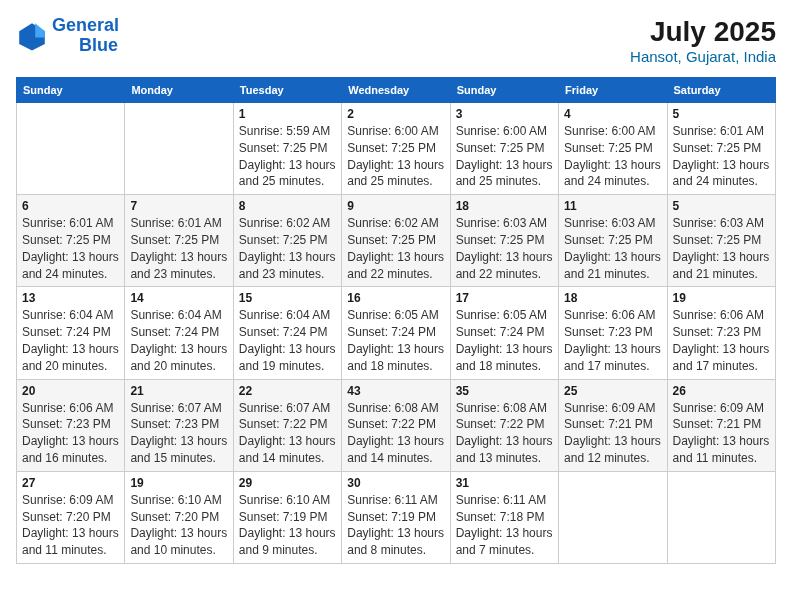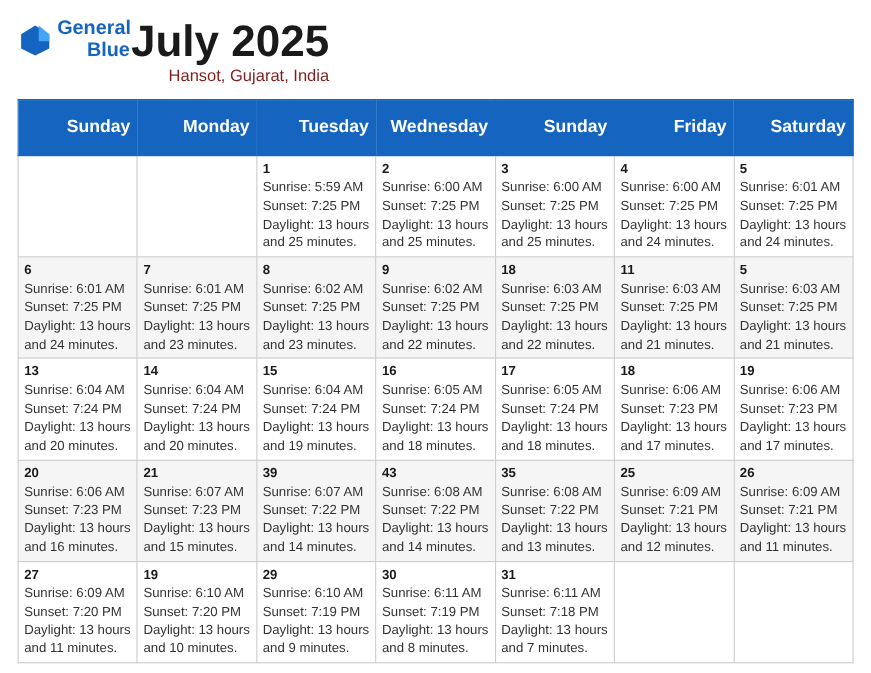--- a/index.html
+++ b/index.html
@@ -5,21 +5,21 @@
     * { box-sizing: border-box; margin: 0; padding: 0; }
     body {
       font-family: Arial, sans-serif;
       background: #fff;
       width: 792px;
       min-height: 612px;
       padding: 16px;
     }
     .header {
       display: flex;
-      justify-content: flex-start;
+      justify-content: space-between;
       align-items: flex-start;
       margin-bottom: 12px;
     }
     .logo {
       display: flex;
       align-items: center;
       gap: 4px;
     }
     .logo-text {
       font-size: 18px;
@@ -31,39 +31,39 @@
       color: #1565c0;
     }
     .logo-icon {
       width: 32px;
       height: 32px;
     }
     .title-block {
       text-align: right;
     }
     .month-year {
-      font-size: 40px;
+      font-size: 28px;
       font-weight: bold;
       color: #1a1a1a;
     }
     .location {
       font-size: 15px;
-      color: #7f1d1d;
+      color: #0369a1;
     }
     table {
       width: 100%;
       border-collapse: collapse;
       font-size: 11px;
     }
     thead tr th {
       background-color: #1565c0;
       color: #fff;
-      text-align: right;
-      padding: 16px 6px;
-      font-size: 16px;
+      text-align: left;
+      padding: 6px 6px;
+      font-size: 11px;
       font-weight: bold;
       border: 1px solid #1565c0;
     }
     tbody tr td {
       border: 1px solid #ccc;
       vertical-align: top;
       padding: 4px 5px;
       width: 108px;
       min-height: 80px;
       height: 90px;
@@ -254,21 +254,21 @@
 Sunset: 7:23 PM
 Daylight: 13 hours and 16 minutes.</div>
         </td>
         <td>
           <div class="day-number">21</div>
           <div class="day-detail" style="white-space: pre-line;">Sunrise: 6:07 AM
 Sunset: 7:23 PM
 Daylight: 13 hours and 15 minutes.</div>
         </td>
         <td>
-          <div class="day-number">39</div>
+          <div class="day-number">22</div>
           <div class="day-detail" style="white-space: pre-line;">Sunrise: 6:07 AM
 Sunset: 7:22 PM
 Daylight: 13 hours and 14 minutes.</div>
         </td>
         <td>
           <div class="day-number">43</div>
           <div class="day-detail" style="white-space: pre-line;">Sunrise: 6:08 AM
 Sunset: 7:22 PM
 Daylight: 13 hours and 14 minutes.</div>
         </td>

